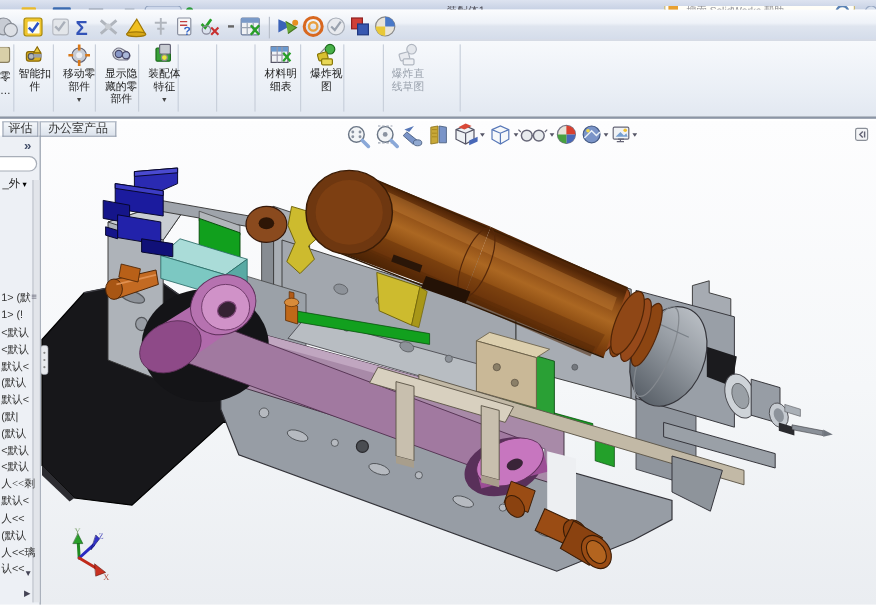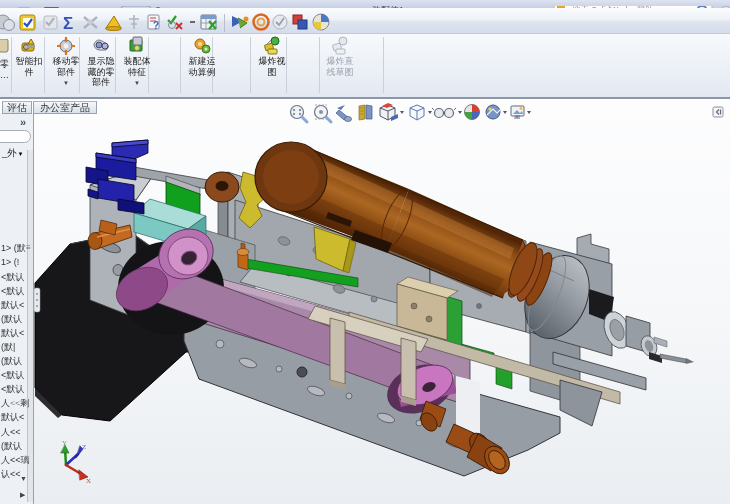--- a/index.html
+++ b/index.html
@@ -408,28 +408,28 @@
       显示隐<br>藏的零<br>部件
     </div>
     <div class="rbtn" style="left:117px;width:40px;">
       <div class="ricon"><svg width="20" height="19">
             <rect x="3" y="4" width="12" height="11" rx="1" fill="#38a038" stroke="#1a6a1a"></rect>
             <rect x="6" y="1" width="9" height="8" rx="1" fill="#c8ccd2" stroke="#667"></rect>
             <circle cx="10" cy="12" r="2.5" fill="#e8e838" stroke="#888"></circle>
           </svg></div>
       装配体<br>特征<br><span class="dd">▼</span>
     </div>
-    <div class="rbtn" style="left:182px;width:40px;">
-      <div class="ricon"><svg width="20" height="19">
-            <circle cx="8" cy="8" r="5" fill="#e8a030" stroke="#a06810"></circle>
-            <circle cx="8" cy="8" r="2" fill="#f8d898"></circle>
-            <circle cx="14" cy="13" r="4" fill="#68b838" stroke="#3a7818"></circle>
-            <circle cx="14" cy="13" r="1.5" fill="#d8f0c0"></circle>
-          </svg></div>
-      新建运<br>动算例
+    <div class="rbtn" style="left:214px;width:40px;">
+      <div class="ricon"><svg width="20" height="19">
+            <rect x="2" y="3" width="14" height="13" fill="#f0f2f5" stroke="#556"></rect>
+            <rect x="2" y="3" width="14" height="4" fill="#6a9ad0"></rect>
+            <path d="M2,10 L16,10 M7,3 L7,16 M11,3 L11,16" stroke="#99a" stroke-width="1"></path>
+            <path d="M12,8 L18,15 M18,8 L12,15" stroke="#28a028" stroke-width="1.8"></path>
+          </svg></div>
+      材料明<br>细表
     </div>
     <div class="rbtn" style="left:252px;width:40px;">
       <div class="ricon"><svg width="20" height="19">
             <circle cx="13" cy="5" r="4" fill="#48b048" stroke="#1a6a1a"></circle>
             <rect x="3" y="8" width="8" height="6" rx="1" fill="#d8c030" stroke="#887808" transform="rotate(-15 7 11)"></rect>
             <rect x="6" y="13" width="9" height="5" rx="1" fill="#e8d858" stroke="#887808"></rect>
             <path d="M9,4 L5,8" stroke="#888" stroke-width="1"></path>
           </svg></div>
       爆炸视<br>图
     </div>

